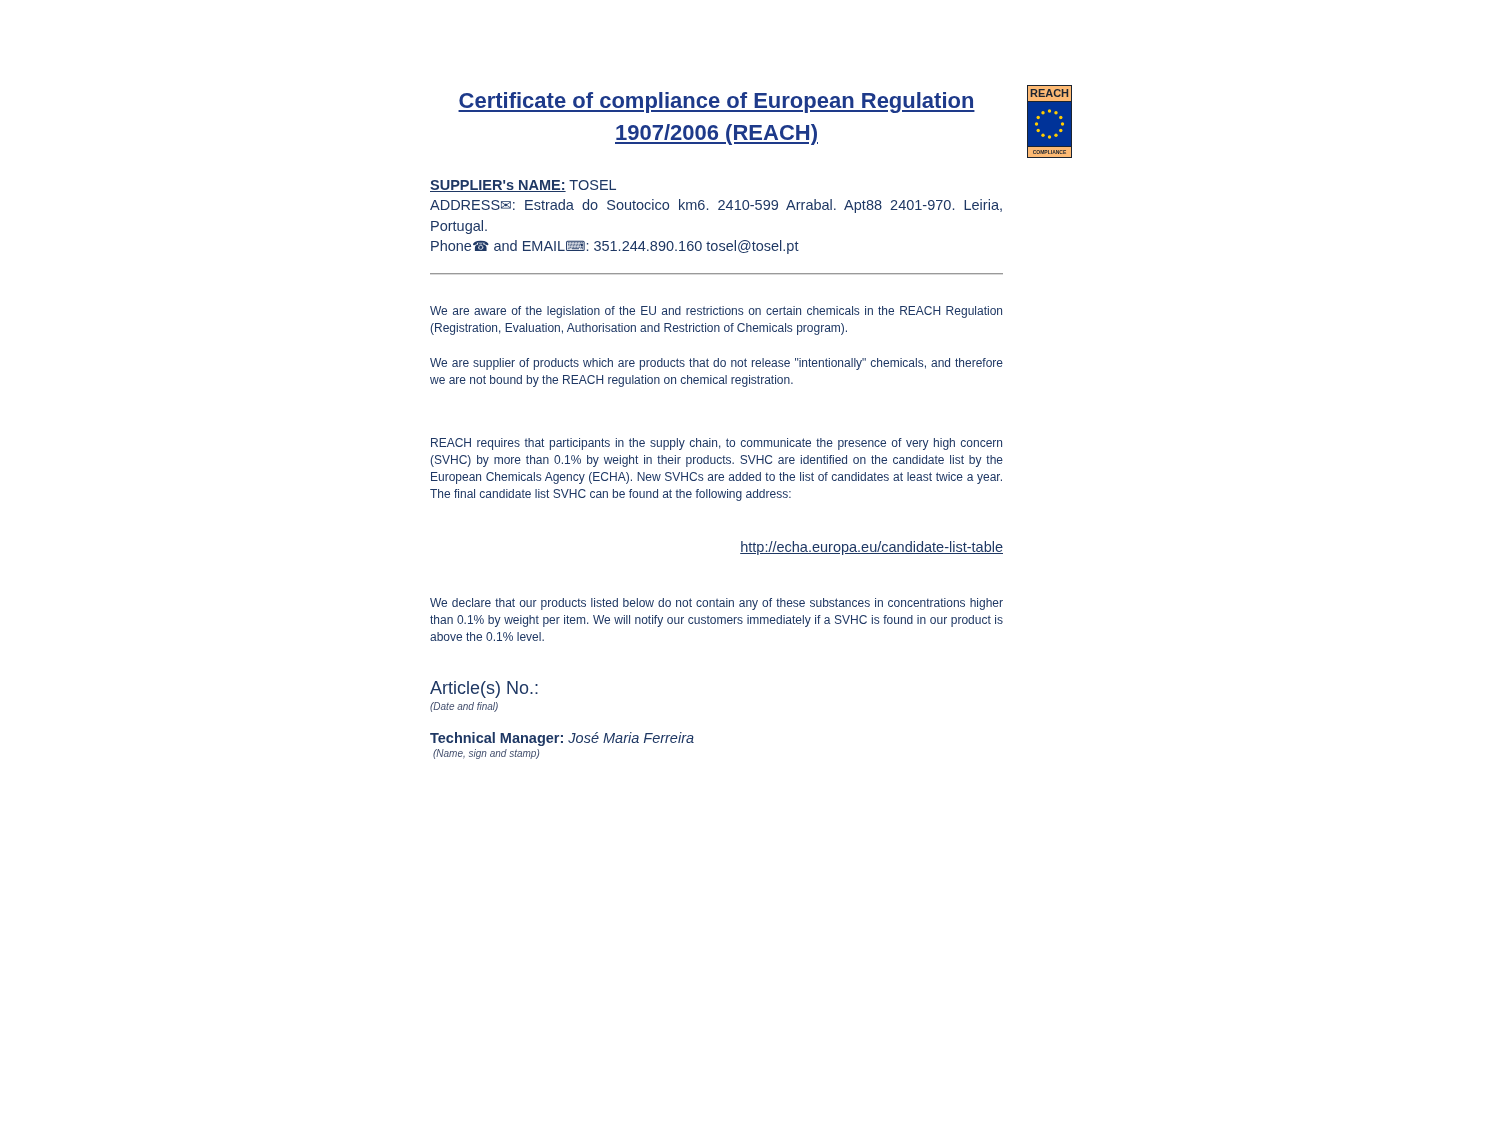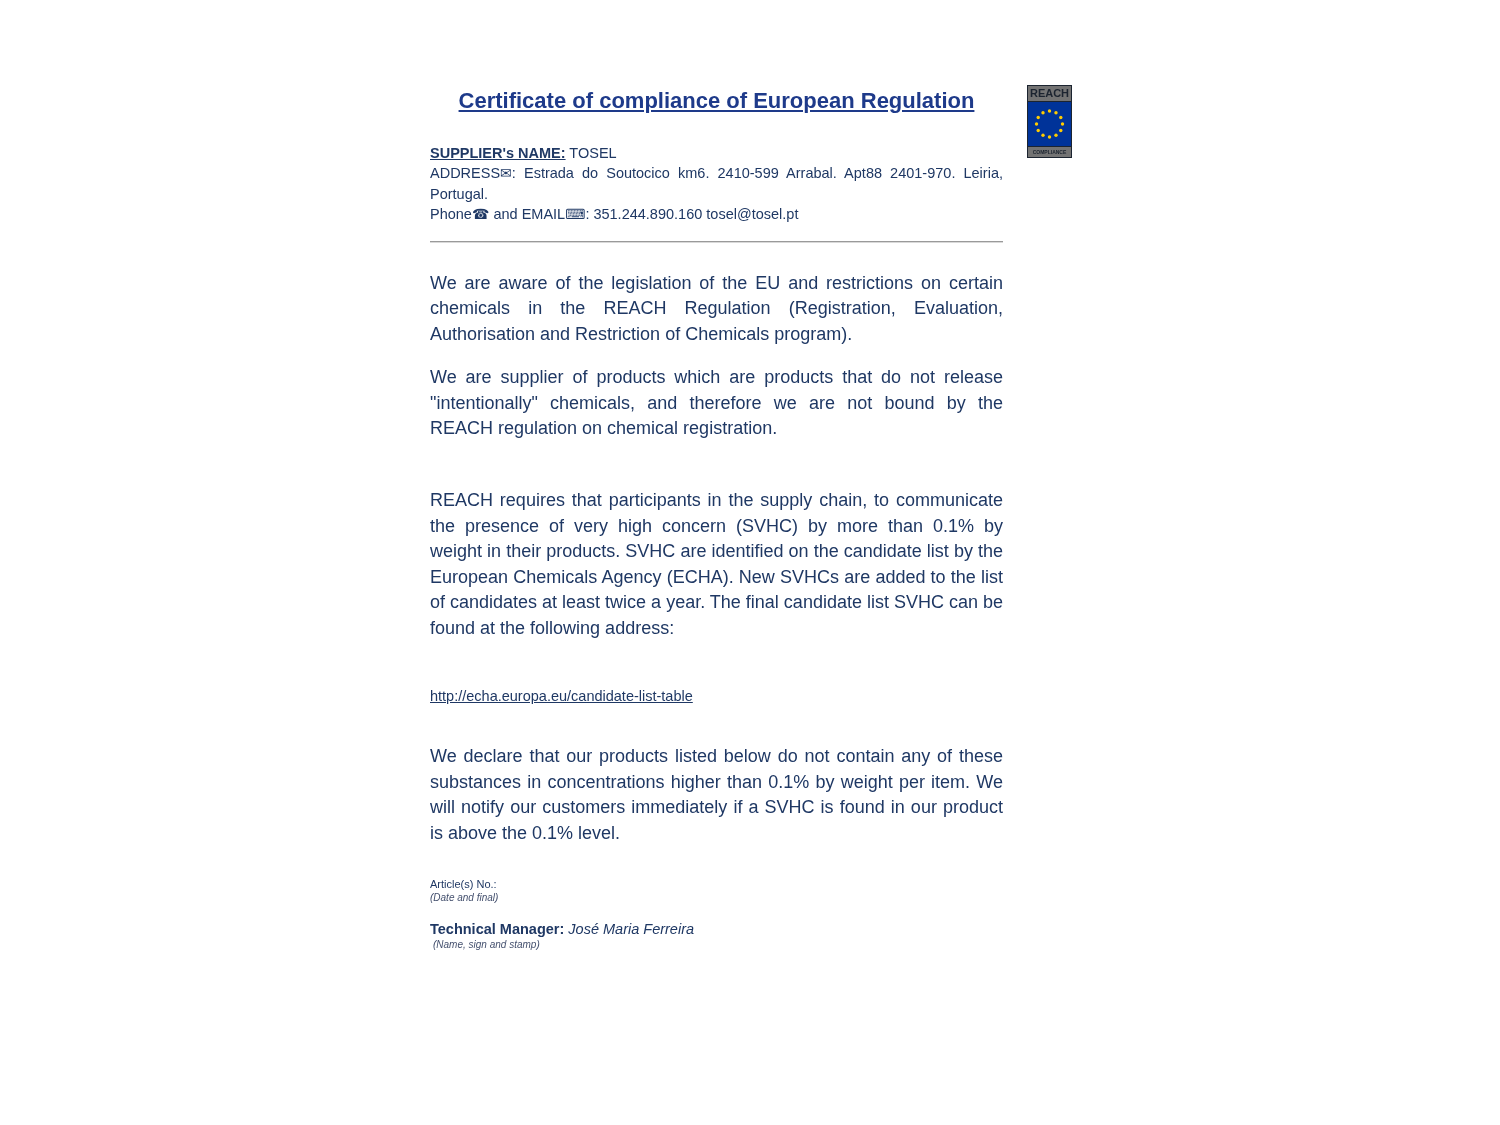--- a/index.html
+++ b/index.html
@@ -37,31 +37,31 @@
   .icon-glyph { font-size: 14px; }
   
   .hr {
     margin-top: 16px;
     height: 2px;
     background: #9a9a9a;
     border-bottom: 1px solid #d9d9d9;
   }
   
   .para {
-    font-size: 18px;
+    font-size: 12px;
     line-height: 1.42;
     text-align: justify;
   }
   .p1 { margin-top: 28px; }
   .p2 { margin-top: 18px; }
   .p3 { margin-top: 46px; }
   .p4 { margin-top: 40px; }
-  .linkline { margin-top: 47px; text-align: left; font-size: 14.5px; }
+  .linkline { margin-top: 36px; text-align: right; font-size: 14.5px; }
   .linkline a { color: #1f3864; text-decoration: underline; cursor: pointer; }
-  .articles { margin-top: 32px; font-size: 11px; }
+  .articles { margin-top: 32px; font-size: 18px; }
   
   .madeon { margin-top: 58px; font-size: 14.5px; }
   .manager { margin-top: 18px; font-size: 14.5px; }
   .b { font-weight: bold; }
   .i { font-style: italic; }
   .note {
     margin-top: 2px;
     font-size: 10px;
     font-style: italic;
     color: #44506e;
@@ -84,21 +84,21 @@
     line-height: 1.3;
     color: #111111;
     white-space: nowrap;
   }
   
   .reach-logo {
     position: absolute;
     left: 1027px; top: 85px;
     width: 45px;
     border: 1px solid #1c2430;
-    background: #737373;
+    background: #fdba74;
   }
   .logo-top {
     font-size: 11px;
     font-weight: bold;
     color: #1c2430;
     text-align: center;
     padding: 1px 0 2px 0;
     border-bottom: 1px solid #1c2430;
     letter-spacing: 0px;
   }
@@ -141,20 +141,21 @@
         </g>
       </svg>
     </div>
     <div class="logo-bottom">COMPLIANCE</div>
   </div>
 
   <div class="doc">
 
     <div class="title">
       <div><span class="tline">Certificate of compliance of European Regulation</span></div>
+      <div><span class="tline">1907/2006 (REACH)</span></div>
     </div>
 
     <div class="supplier">
       <div><span class="bu">SUPPLIER's NAME:</span><span> TOSEL</span></div>
       <div><span>ADDRESS</span><span class="icon-glyph">✉</span><span>: Estrada do Soutocico km6. 2410-599 Arrabal. Apt88 2401-970. Leiria, Portugal.</span></div>
       <div><span>Phone</span><span class="icon-glyph">☎</span><span> and EMAIL</span><span class="icon-glyph">⌨</span><span>: 351.244.890.160 tosel@tosel.pt</span></div>
     </div>
 
     <div class="hr"></div>
 

